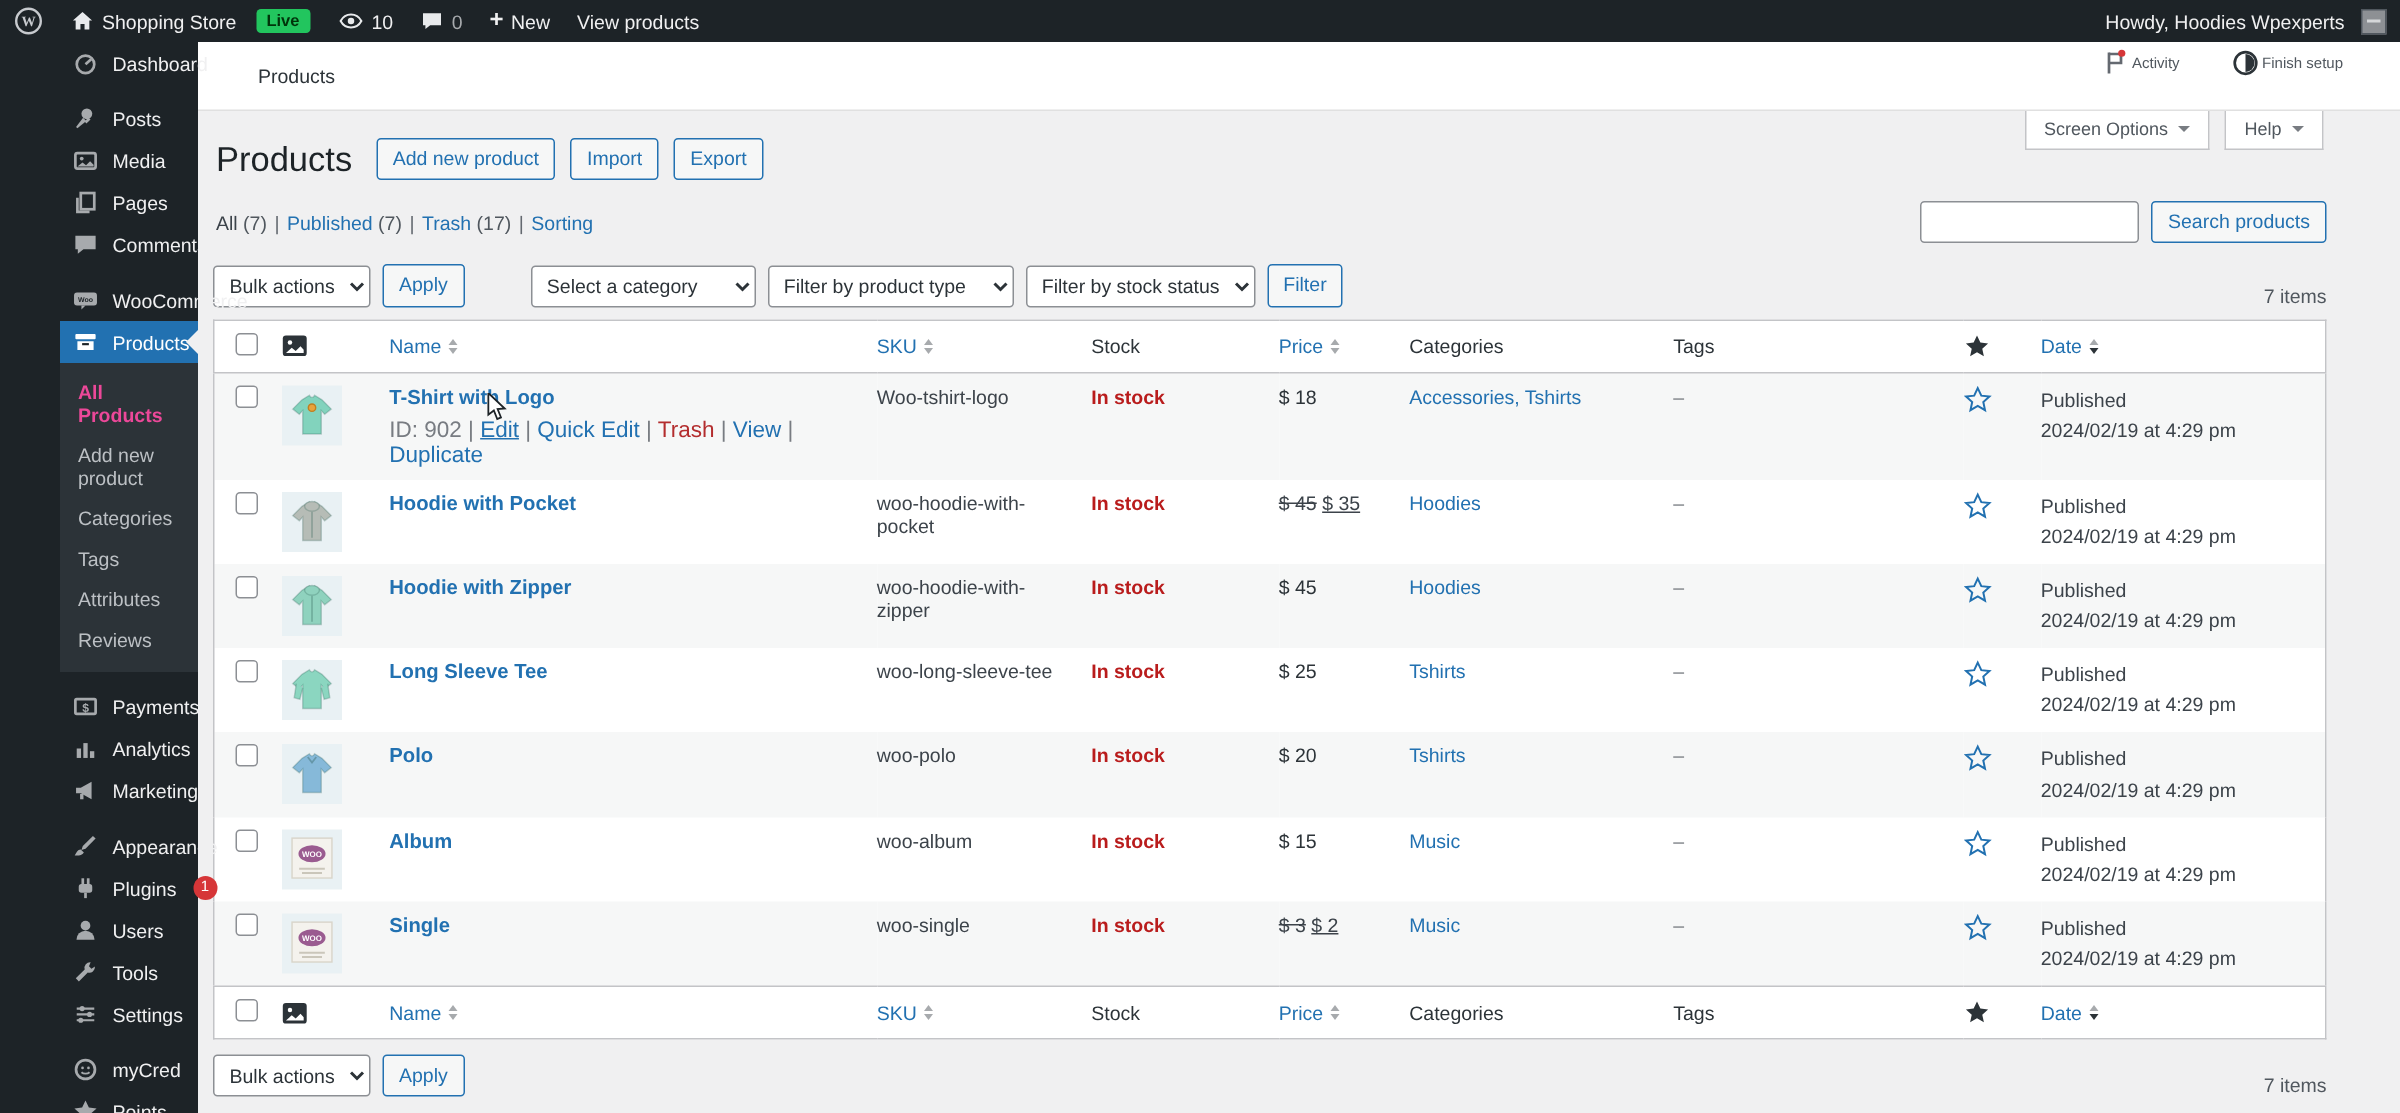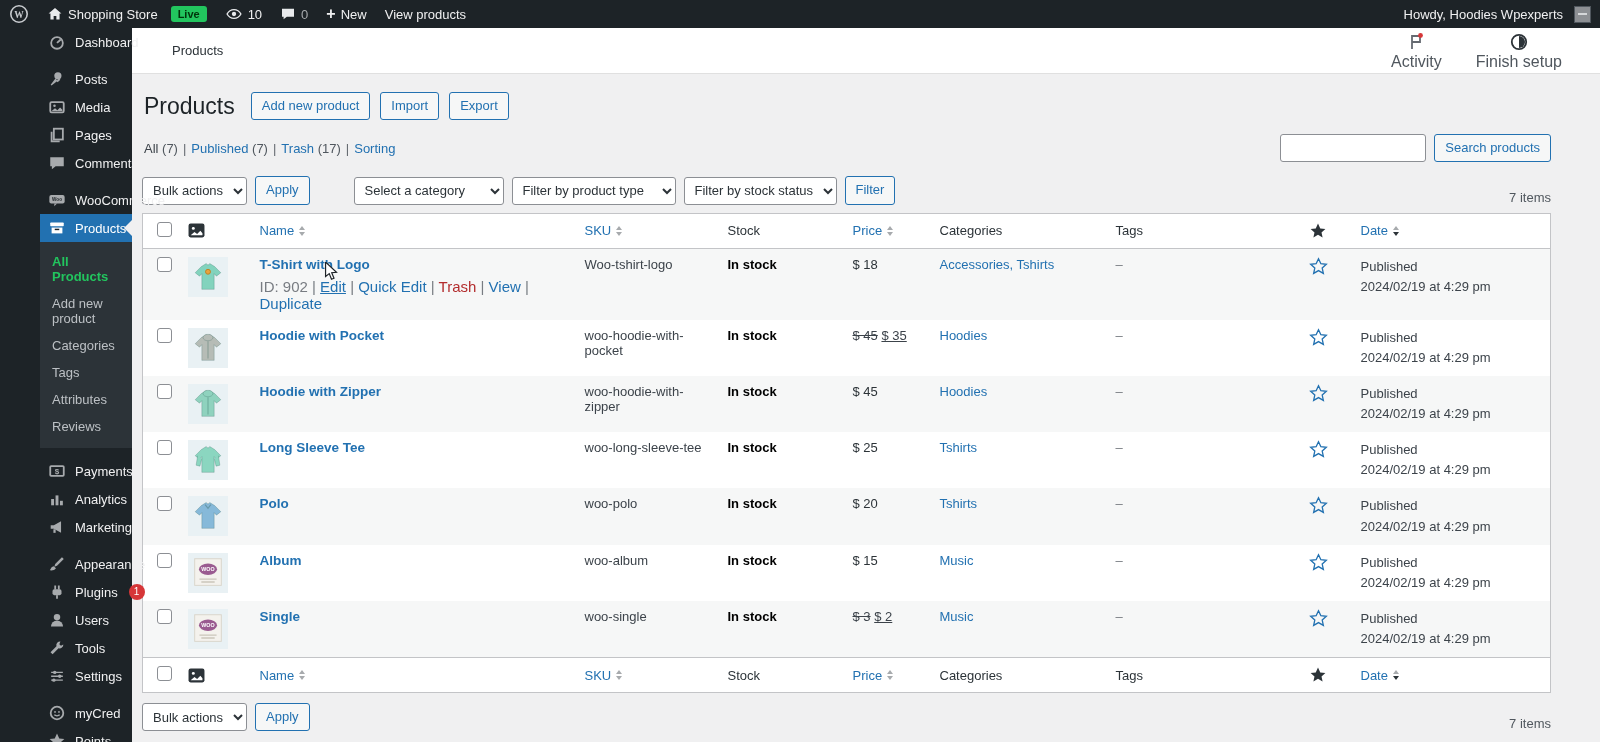--- a/index.html
+++ b/index.html
@@ -40,32 +40,32 @@
   .menu-item.active { background:#2271b1; color:#fff; font-weight:400; }
   .menu-item.active .mi-icon { color:#fff; }
   .menu-item.active::after {
     content:""; position:absolute; right:0; top:50%; margin-top:-8px;
     border:8px solid transparent; border-right-color:#f0f0f1;
   }
   .mi-badge { background:#d63638; color:#fff; border-radius:50%; min-width:16px; height:16px;
     font-size:10px; line-height:16px; text-align:center; padding:0 3px; margin-left:2px; }
   .submenu { background:#2c3338; padding:6px 0 8px; }
   .submenu-item { padding:6px 12px; color:#bcc0c4; cursor:pointer; font-size:13px; }
-  .submenu-item.current { color:#22c55e; font-weight:bold; }
+  .submenu-item.current { color:#ec4899; font-weight:bold; }
 
   
   .main { position:absolute; top:28px; left:132px; width:1468px; height:714px; }
   .wc-header {
     height:46px; background:#fff; border-bottom:1px solid #e0e0e0;
     display:flex; align-items:center; padding-left:40px; position:relative;
   }
   .wc-breadcrumb { font-size:13px; color:#2c3338; }
   .wc-header-right { position:absolute; right:38px; top:4px; display:flex; gap:34px; }
-  .wc-tool { display:flex; flex-direction:column; align-items:center; gap:1px; color:#50575e;
-    font-size:16px; cursor:pointer; }
+  .wc-tool { display:flex; flex-direction:row; align-items:center; gap:1px; color:#50575e;
+    font-size:10px; cursor:pointer; }
   .wc-tool .ico { width:20px; height:20px; position:relative; color:#646970; }
 
   .meta-tabs { position:absolute; top:46px; right:51px; display:flex; gap:10px; z-index:10; }
   .meta-tab { background:#fff; border:1px solid #c3c4c7; border-top:none; color:#50575e;
     font-size:12px; padding:5px 12px 6px; display:flex; align-items:center; gap:7px; cursor:pointer; }
   .caret-down { width:0; height:0; border:4px solid transparent; border-top-color:#787c82; margin-top:4px; }
 
   .wrap { margin:18px 49px 0 10px; position:relative; }
 
   .title-row { display:flex; align-items:center; gap:10px; padding-left:2px; }
@@ -120,21 +120,21 @@
   .sort-arrows .down { width:0; height:0; border:3.5px solid transparent; border-top:4px solid #a7aaad; }
   .sort-arrows.active .down { border-top-color:#2c3338; }
   .thumb { width:40px; height:40px; background:#e9f1f4; display:flex; align-items:center;
     justify-content:center; cursor:pointer; }
   a.product-name { color:#2271b1; font-weight:bold; font-size:13.5px; text-decoration:none; cursor:pointer; }
   .row-actions { margin-top:6px; font-size:15px; color:#787c82; }
   .row-actions a { color:#2271b1; text-decoration:none; cursor:pointer; }
   .row-actions a.hovered { text-decoration:underline; }
   .row-actions a.trash { color:#b32d2e; }
   .sku-text { color:#3c434a; }
-  .stock-in { color:#000000; font-weight:bold; }
+  .stock-in { color:#b91c1c; font-weight:bold; }
   .price-old { text-decoration:line-through; color:#3c434a; }
   .price-new { text-decoration:underline; color:#3c434a; }
   .cat-link { color:#2271b1; text-decoration:none; cursor:pointer; }
   .tags-dash { color:#787c82; }
   .date-cell { color:#3c434a; line-height:1.55; }
   .star-btn { cursor:pointer; display:inline-block; }
 
   .cursor-overlay { position:absolute; z-index:100; pointer-events:none; }
 </style>
 </head>
@@ -397,20 +397,30 @@
           <svg width="20" height="20" viewBox="0 0 20 20">
               <circle cx="10" cy="10" r="7.2" fill="none" stroke="#2c3338" stroke-width="1.8"></circle>
               <path d="M10 4 a6 6 0 0 1 0 12 z" fill="#2c3338"></path>
             </svg>
         </span>
         <span>Finish setup</span>
       </div>
     </div>
   </div>
 
+  <div class="meta-tabs">
+    <div class="meta-tab">
+      <span>Screen Options</span>
+      <span class="caret-down"></span>
+    </div>
+    <div class="meta-tab">
+      <span>Help</span>
+      <span class="caret-down"></span>
+    </div>
+  </div>
 
   <div class="wrap">
     <div class="title-row">
       <h1 class="page-title">Products</h1>
       <button class="button">Add new product</button>
       <button class="button">Import</button>
       <button class="button">Export</button>
     </div>
 
     <div class="status-search-row">

